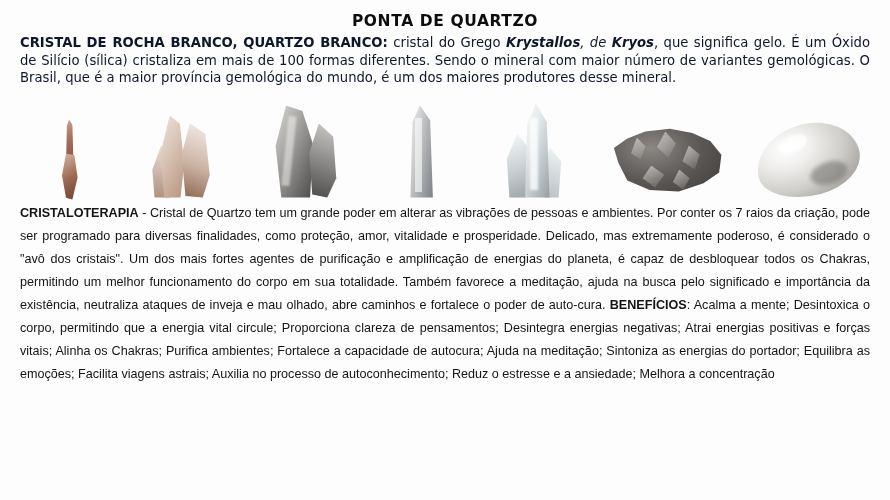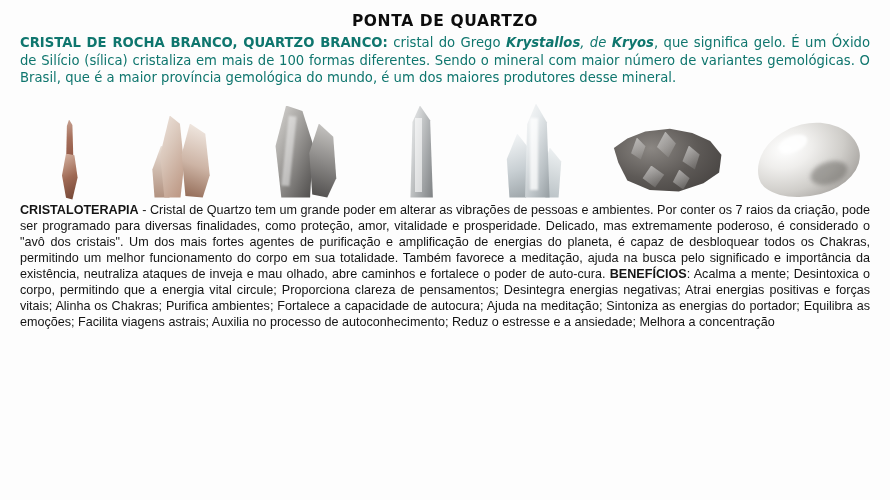--- a/index.html
+++ b/index.html
@@ -33,21 +33,21 @@
     margin: 2px 0 4px 0;
     font-family: "DejaVu Sans", sans-serif;
   }
 
   
   .intro {
     font-family: "DejaVu Sans", sans-serif;
     font-size: 13.2px;
     line-height: 17.5px;
     text-align: justify;
-    color: #0f766e;
+    color: #0f172a;
     margin: 0 2px 6px 2px;
   }
   .intro b {
     font-weight: bold;
   }
   .intro .gk {
     font-weight: bold;
     font-style: italic;
   }
   .intro .ital {
@@ -214,21 +214,21 @@
     font-size: 15px;
     font-weight: bold;
     color: #0d0d0d;
     margin: 4px 0 8px 0;
     letter-spacing: 0.2px;
   }
 
   
   .body-text {
     font-size: 12.6px;
-    line-height: 16px;
+    line-height: 23px;
     text-align: justify;
     color: #141414;
     margin: 0 2px;
   }
   .body-text b {
     font-weight: bold;
   }
 </style>
 </head>
 <body>

